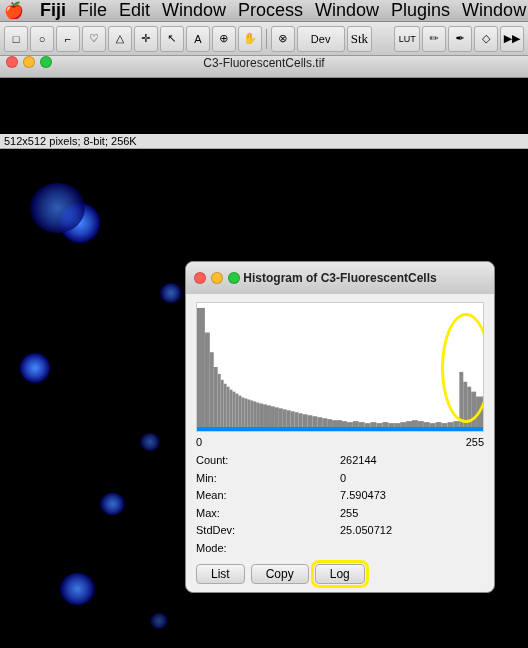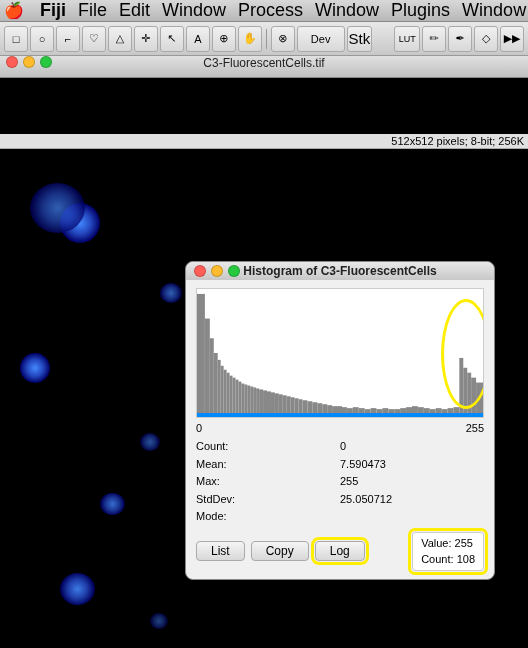--- a/index.html
+++ b/index.html
@@ -107,21 +107,20 @@
     .img-info-bar {
       position: absolute;
       top: 78px;
       left: 0;
       width: 528px;
       background: #e0e0e0;
       border-bottom: 1px solid #aaa;
       padding: 1px 4px;
       font-size: 11px;
       color: #000;
-      text-align: right;
     }
 
     
     .main-image {
       position: absolute;
       top: 97px;
       left: 0;
       width: 528px;
       height: 551px;
       background: #000;
@@ -140,21 +139,21 @@
       position: absolute;
       top: 108px;
       left: 185px;
       width: 310px;
       background: #f0f0f0;
       border: 1px solid #888;
       border-radius: 8px;
       box-shadow: 2px 4px 12px rgba(0,0,0,0.5);
     }
     .hist-titlebar {
-      height: 18px;
+      height: 32px;
       background: linear-gradient(to bottom, #e8e8e8, #c8c8c8);
       border-radius: 8px 8px 0 0;
       display: flex;
       align-items: center;
       position: relative;
       padding: 0 8px;
     }
     .hist-traffic {
       display: flex;
       gap: 5px;
@@ -278,21 +277,21 @@
   <div class="toolbar-btn">♡</div>
   <div class="toolbar-btn">△</div>
   <div class="toolbar-btn">✛</div>
   <div class="toolbar-btn">↖</div>
   <div class="toolbar-btn">A</div>
   <div class="toolbar-btn">⊕</div>
   <div class="toolbar-btn">✋</div>
   <div class="toolbar-sep"></div>
   <div class="toolbar-btn">⊗</div>
   <div class="toolbar-btn" style="width:52px;font-size:11px;">Dev</div>
-  <div class="toolbar-btn" style="width:28px;font-size:15px;">Stk</div>
+  <div class="toolbar-btn" style="width:28px;font-size:13px;font-family:Liberation Serif, serif;">Stk</div>
   <div class="toolbar-btn" style="width:28px;font-size:9px;margin-left:20px;">LUT</div>
   <div class="toolbar-btn">✏</div>
   <div class="toolbar-btn">✒</div>
   <div class="toolbar-btn">◇</div>
   <div class="toolbar-btn">▶▶</div>
 </div>
 
 <div class="img-window">
 
   <div class="img-titlebar">
@@ -407,40 +406,32 @@
         </div>
       </div>
 
       <div class="hist-xaxis">
         <span>0</span>
         <span>255</span>
       </div>
 
       <div class="hist-stats">
         <span>Count:</span>
+        <span>262144</span>
+        <span>Min:</span>
         <span>0</span>
         <span>Mean:</span>
         <span>7.590473</span>
         <span>Max:</span>
         <span>255</span>
         <span>StdDev:</span>
         <span>25.050712</span>
         <span>Mode:</span>
       </div>
 
       <div class="hist-buttons">
         <button class="hist-btn">List</button>
         <button class="hist-btn">Copy</button>
         <button class="hist-btn log-btn">Log</button>
-        <div class="value-count-box">
-          <div>
-            <span>Value:</span>
-            <span>255</span>
-          </div>
-          <div>
-            <span>Count:</span>
-            <span>108</span>
-          </div>
-        </div>
       </div>
     </div>
   </div>
 </div>
 
 </body></html>

